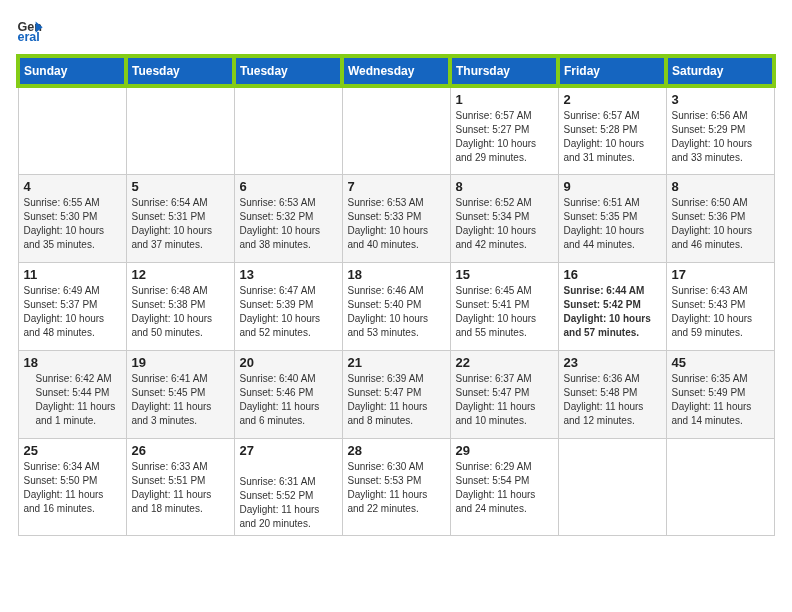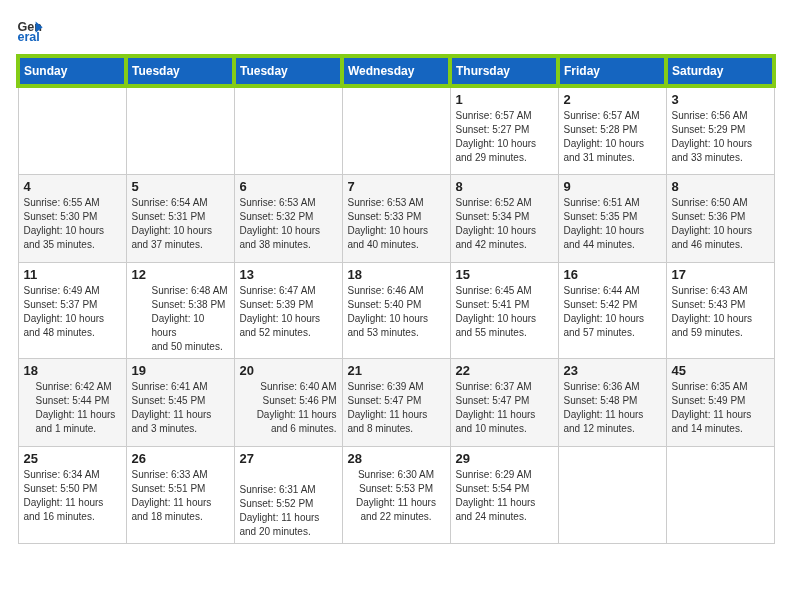--- a/index.html
+++ b/index.html
@@ -193,21 +193,21 @@
       <tr>
         <td>
           <div class="day-number">11</div>
           <div class="day-info" style="white-space: pre-line;">Sunrise: 6:49 AM
 Sunset: 5:37 PM
 Daylight: 10 hours
 and 48 minutes.</div>
         </td>
         <td>
           <div class="day-number">12</div>
-          <div class="day-info" style="white-space: pre-line; margin-left: 20px;">Sunrise: 6:48 AM
+          <div class="day-info" style="white-space: pre-line;">Sunrise: 6:48 AM
 Sunset: 5:38 PM
 Daylight: 10 hours
 and 50 minutes.</div>
         </td>
         <td>
           <div class="day-number">13</div>
           <div class="day-info" style="white-space: pre-line;">Sunrise: 6:47 AM
 Sunset: 5:39 PM
 Daylight: 10 hours
 and 52 minutes.</div>
@@ -221,21 +221,21 @@
         </td>
         <td>
           <div class="day-number">15</div>
           <div class="day-info" style="white-space: pre-line;">Sunrise: 6:45 AM
 Sunset: 5:41 PM
 Daylight: 10 hours
 and 55 minutes.</div>
         </td>
         <td>
           <div class="day-number">16</div>
-          <div class="day-info" style="white-space: pre-line;">Sunrise: 6:44 AM
+          <div class="day-info" style="white-space: pre-line; font-weight: bold;">Sunrise: 6:44 AM
 Sunset: 5:42 PM
 Daylight: 10 hours
 and 57 minutes.</div>
         </td>
         <td>
           <div class="day-number">17</div>
           <div class="day-info" style="white-space: pre-line;">Sunrise: 6:43 AM
 Sunset: 5:43 PM
 Daylight: 10 hours
 and 59 minutes.</div>
@@ -251,21 +251,21 @@
         </td>
         <td>
           <div class="day-number">19</div>
           <div class="day-info" style="white-space: pre-line;">Sunrise: 6:41 AM
 Sunset: 5:45 PM
 Daylight: 11 hours
 and 3 minutes.</div>
         </td>
         <td>
           <div class="day-number">20</div>
-          <div class="day-info" style="white-space: pre-line; text-align: right;">Sunrise: 6:40 AM
+          <div class="day-info" style="white-space: pre-line;">Sunrise: 6:40 AM
 Sunset: 5:46 PM
 Daylight: 11 hours
 and 6 minutes.</div>
         </td>
         <td>
           <div class="day-number">21</div>
           <div class="day-info" style="white-space: pre-line;">Sunrise: 6:39 AM
 Sunset: 5:47 PM
 Daylight: 11 hours
 and 8 minutes.</div>
@@ -309,21 +309,21 @@
         </td>
         <td>
           <div class="day-number">27</div>
           <div class="day-info" style="white-space: pre-line; margin-top: 17px;">Sunrise: 6:31 AM
 Sunset: 5:52 PM
 Daylight: 11 hours
 and 20 minutes.</div>
         </td>
         <td>
           <div class="day-number">28</div>
-          <div class="day-info" style="white-space: pre-line; text-align: center;">Sunrise: 6:30 AM
+          <div class="day-info" style="white-space: pre-line;">Sunrise: 6:30 AM
 Sunset: 5:53 PM
 Daylight: 11 hours
 and 22 minutes.</div>
         </td>
         <td>
           <div class="day-number">29</div>
           <div class="day-info" style="white-space: pre-line;">Sunrise: 6:29 AM
 Sunset: 5:54 PM
 Daylight: 11 hours
 and 24 minutes.</div>

